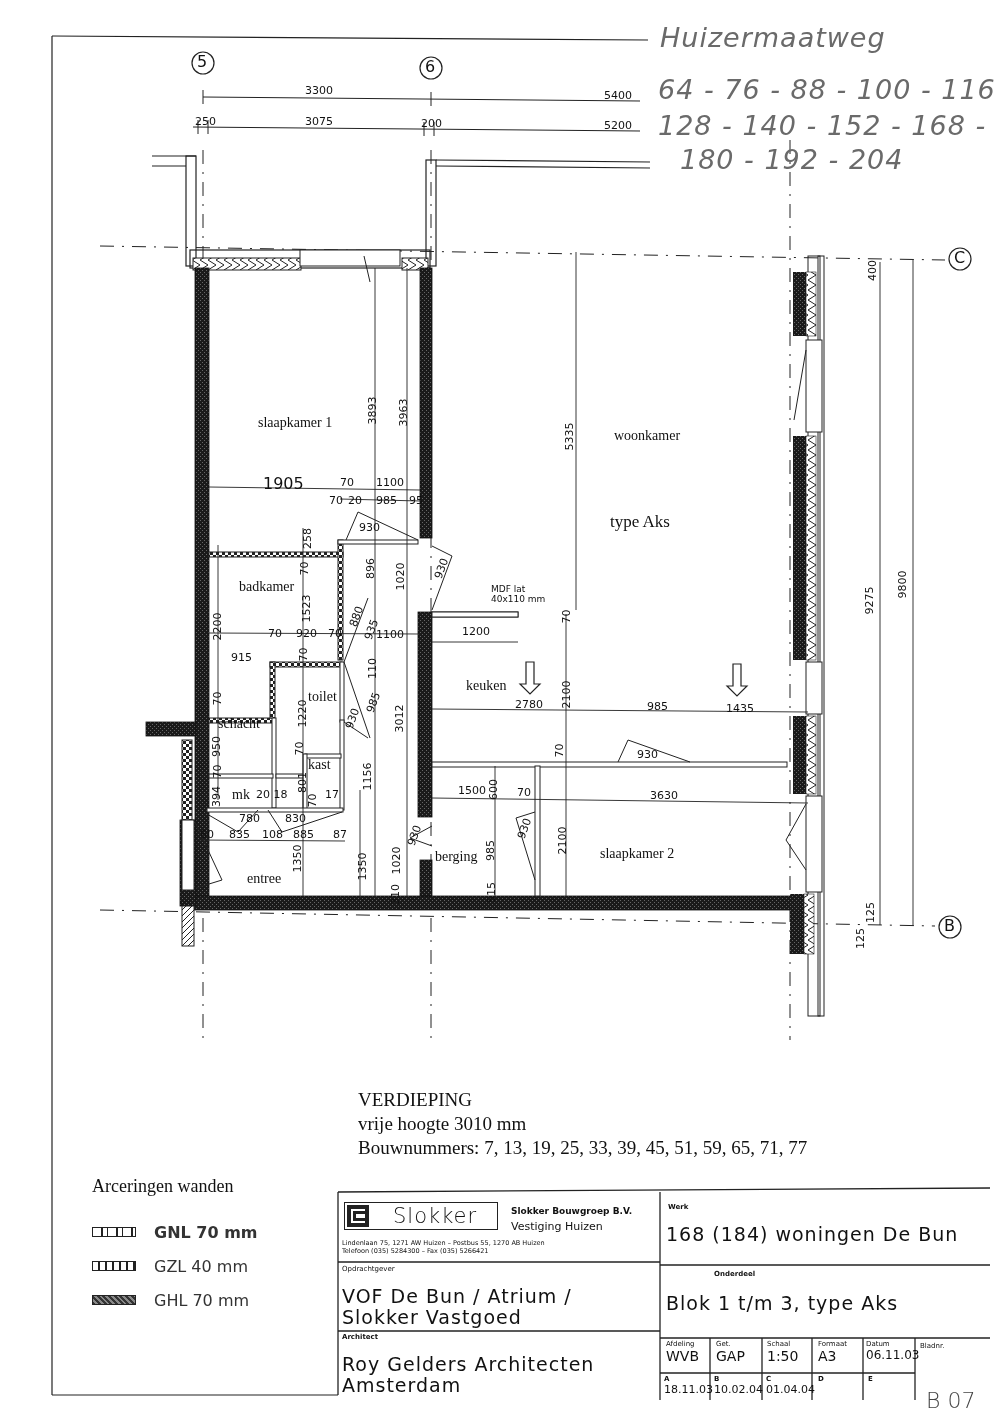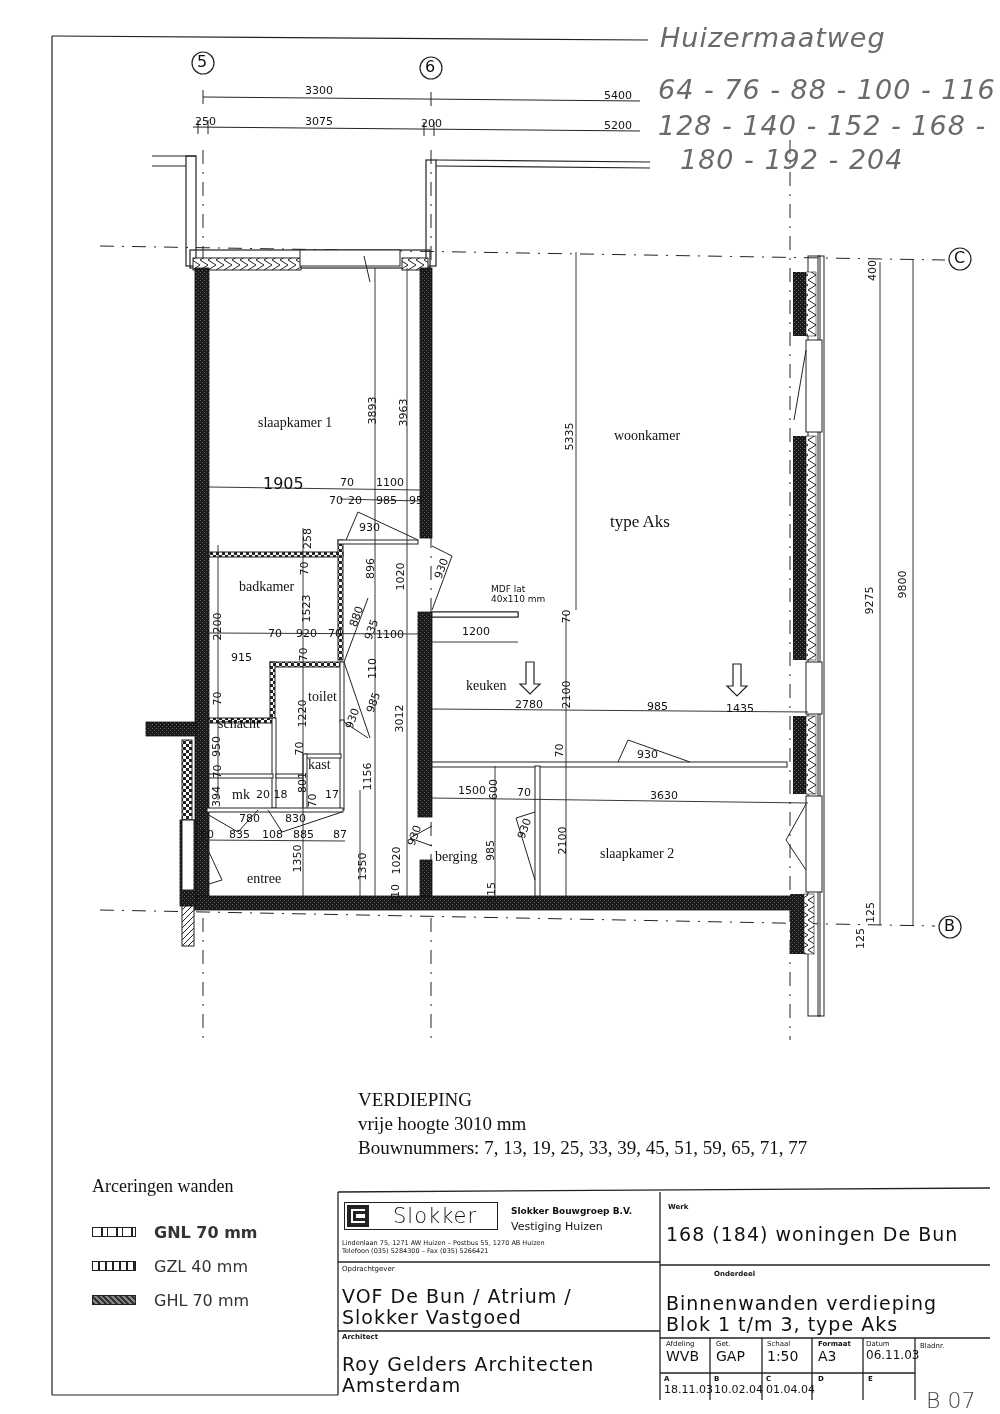--- a/index.html
+++ b/index.html
@@ -360,38 +360,37 @@
   <div>Roy Gelders Architecten</div>
   <div>Amsterdam</div>
 </div>
 
 <div class="abs tb-label" style="left:668px;top:1203px;font-size:7px;">Werk</div>
 <div class="abs tb-big" style="left:666px;top:1224px;">
   <div>168 (184) woningen De Bun</div>
 </div>
 <div class="abs tb-label" style="left:668px;top:1270px;font-size:7px;margin-left:46px;">Onderdeel</div>
 <div class="abs tb-big" style="left:666px;top:1293px;">
-  <div>Binnenwanden verdieping</div>
   <div>Blok 1 t/m 3, type Aks</div>
 </div>
 
 <div class="abs" style="left:666px;top:1340px;">
   <div class="tb-label" style="font-weight:normal;font-size:7px;">Afdeling</div>
   <div class="tb-mid">WVB</div>
 </div>
 <div class="abs" style="left:716px;top:1340px;">
   <div class="tb-label" style="font-weight:normal;font-size:7px;">Get.</div>
   <div class="tb-mid">GAP</div>
 </div>
 <div class="abs" style="left:767px;top:1340px;">
   <div class="tb-label" style="font-weight:normal;font-size:7px;">Schaal</div>
   <div class="tb-mid">1:50</div>
 </div>
 <div class="abs" style="left:818px;top:1340px;">
-  <div class="tb-label" style="font-weight:bold;font-size:7px;">Formaat</div>
+  <div class="tb-label" style="font-weight:normal;font-size:7px;">Formaat</div>
   <div class="tb-mid">A3</div>
 </div>
 <div class="abs" style="left:866px;top:1340px;">
   <div class="tb-label" style="font-weight:normal;font-size:7px;">Datum</div>
   <div class="tb-mid" style="font-size:12px;">06.11.03</div>
 </div>
 <div class="abs" style="left:920px;top:1342px;">
   <div class="tb-label" style="font-weight:normal;font-size:7px;">Bladnr.</div>
 </div>
 <div class="abs cad" style="left:926px;top:1388px;font-size:22px;font-weight:200;color:#444;">B 07</div>

